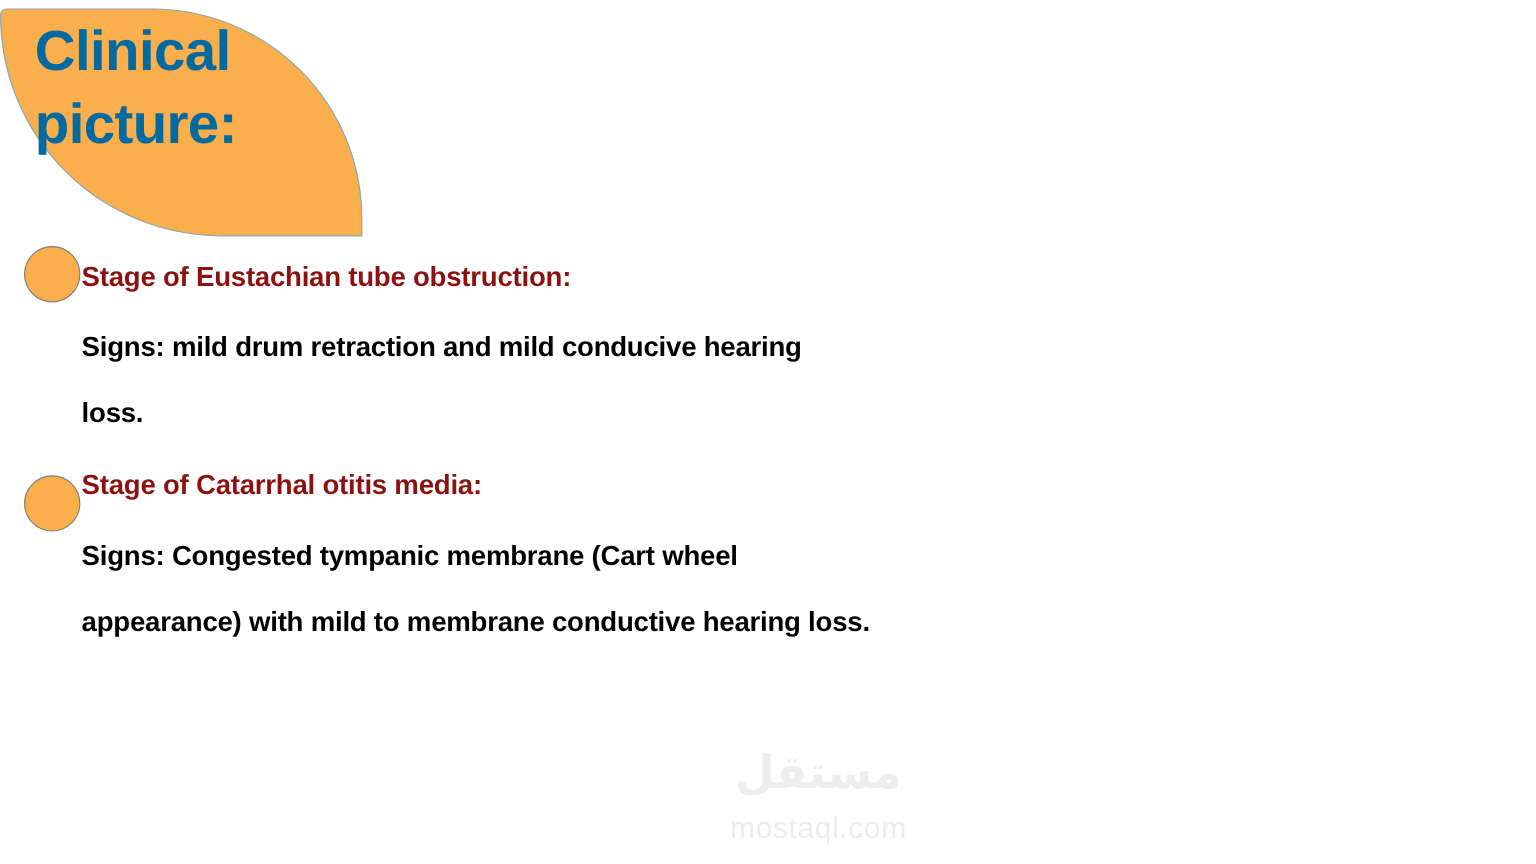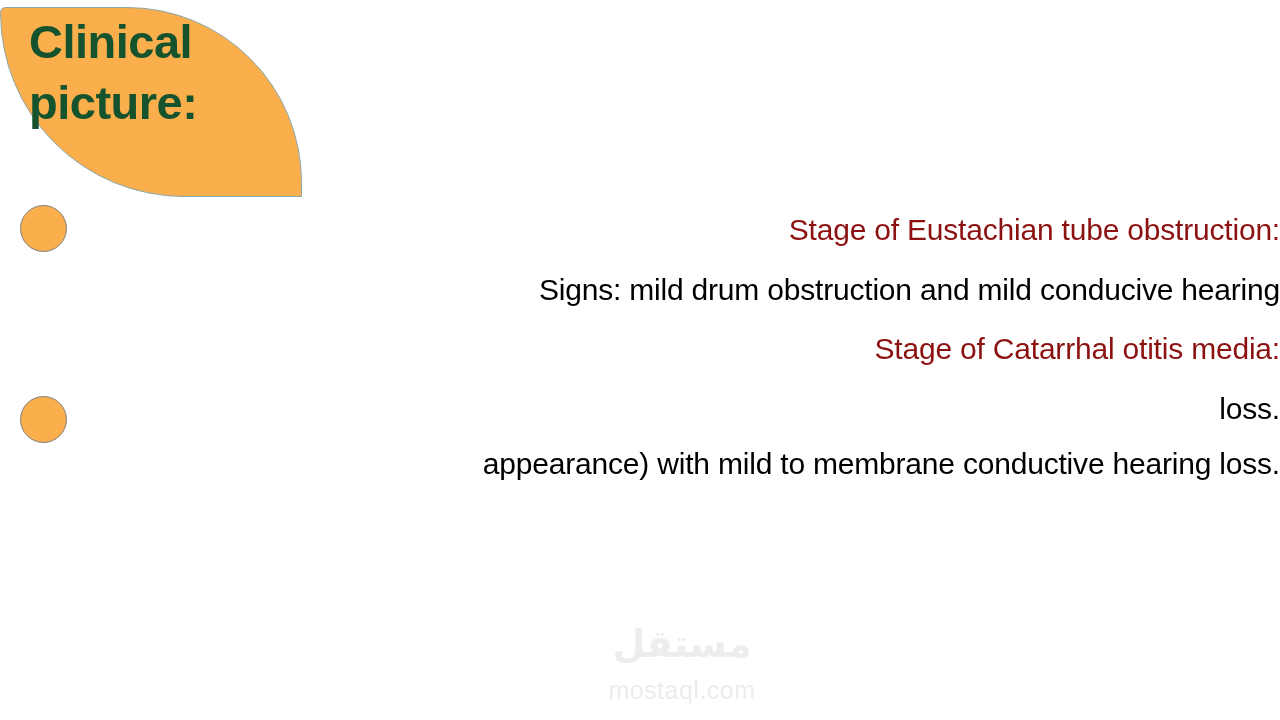--- a/index.html
+++ b/index.html
@@ -36,21 +36,21 @@
     border-top-right-radius: 190px;
     border-bottom-left-radius: 200px;
     border-bottom-right-radius: 0px;
     box-sizing: border-box;
   }
   .title-text {
     position: absolute;
     left: 29px;
     top: 11px;
     width: 265px;
-    color: #14532d;
+    color: #0369a1;
     font-family: "Liberation Sans", sans-serif;
     font-weight: bold;
     font-size: 47px;
     line-height: 61px;
     letter-spacing: -0.5px;
     white-space: pre-line;
   }
 
   
   .bullet-dot {
@@ -67,27 +67,26 @@
 
   
   .body-block {
     position: absolute;
     left: 68px;
     top: 198px;
     width: 1212px;
   }
   .line {
     font-family: "Liberation Sans", sans-serif;
-    font-weight: normal;
-    font-size: 30px;
+    font-weight: bold;
+    font-size: 23px;
     line-height: 64px;
     color: #000000;
     white-space: nowrap;
     letter-spacing: -0.2px;
-    text-align: right;
   }
   .line.heading {
     color: #8C1111;
   }
   .line.tight {
     line-height: 55px;
   }
 
   
   .watermark {
@@ -137,19 +136,20 @@
 
   <div class="title-shape"></div>
   <div class="title-text">Clinical
 picture:</div>
 
   <div class="bullet-dot b1"></div>
   <div class="bullet-dot b2"></div>
 
   <div class="body-block">
     <div class="line heading">Stage of Eustachian tube obstruction:</div>
-    <div class="line tight">Signs: mild drum obstruction and mild conducive hearing</div>
+    <div class="line tight">Signs: mild drum retraction and mild conducive hearing</div>
+    <div class="line tight">loss.</div>
     <div class="line heading">Stage of Catarrhal otitis media:</div>
-    <div class="line tight">loss.</div>
+    <div class="line tight">Signs: Congested tympanic membrane (Cart wheel</div>
     <div class="line tight">appearance) with mild to membrane conductive hearing loss.</div>
   </div>
 
 </div>
 
 </body></html>

